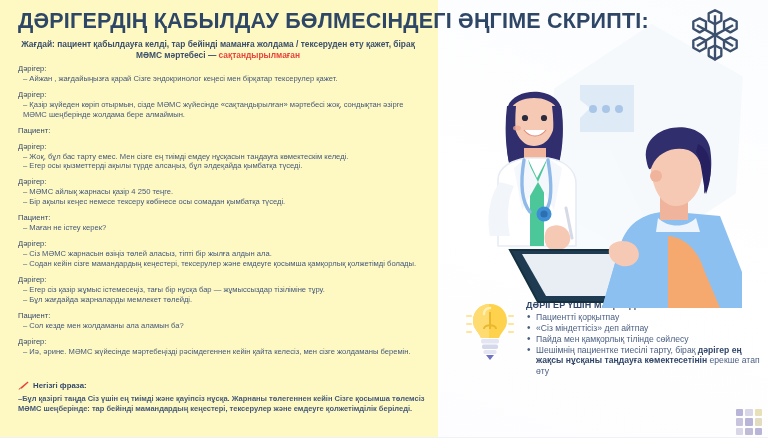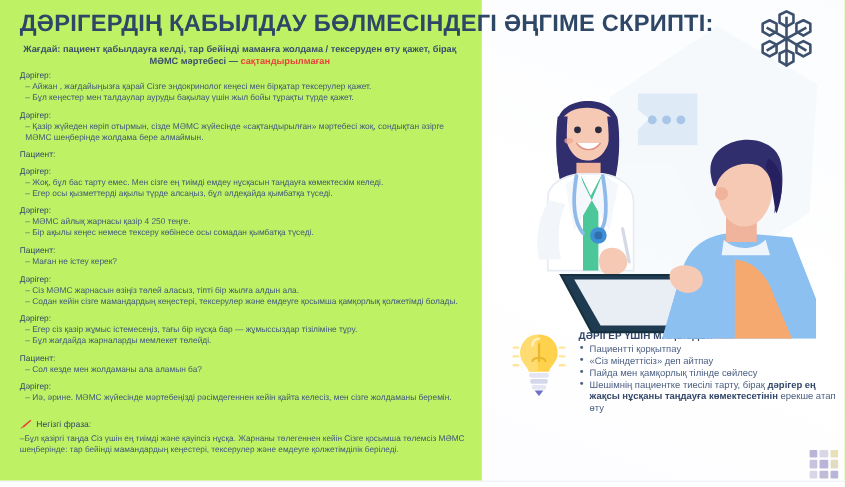--- a/index.html
+++ b/index.html
@@ -6,21 +6,21 @@
   * { box-sizing: border-box; margin: 0; padding: 0; }
   html, body {
     width: 768px; height: 443px;
     overflow: hidden;
     background: #ffffff;
     font-family: "Liberation Sans", "DejaVu Sans", sans-serif;
   }
   #slide {
     position: relative;
     width: 768px; height: 443px;
-    background: #bef264;
+    background: #fef9c3;
     overflow: hidden;
   }
 
   
   .bg-hex {
     position: absolute;
     border: 26px solid #f3f6fb;
     opacity: .85;
     pointer-events: none;
   }
@@ -110,29 +110,30 @@
   .keyphrase {
     position: absolute;
     left: 18px; top: 381px;
     width: 430px;
   }
   .kp-head {
     display: flex;
     align-items: center;
     gap: 4px;
     font-size: 7.8px;
-    font-weight: normal;
+    font-weight: bold;
     color: #33486a;
     margin-bottom: 4px;
   }
   .kp-icon { width: 11px; height: 9px; display: block; }
   .kp-body {
     font-size: 7.5px;
     color: #44587a;
     line-height: 1.35;
+    font-weight: bold;
   }
 
   
   .important {
     position: absolute;
     left: 462px; top: 296px;
     width: 300px;
     display: flex;
     gap: 8px;
   }
@@ -212,21 +213,20 @@
       <path d="M25 4 L32 0.5 L39 4 L39 12 L32 16 L25 12 Z" transform="translate(17,32)"></path>
       <path d="M25 4 L32 0.5 L39 4 L39 12 L32 16 L25 12 Z" transform="translate(0,41)"></path>
     </g>
   </svg>
 
   <div class="dialogue">
 
     <div class="turn">
       <div class="speaker">Дәрігер:</div>
       <div class="line">– Айжан , жағдайыңызға қарай Сізге эндокринолог кеңесі мен бірқатар тексерулер қажет.</div>
-      <div class="line">– Бұл кеңестер мен талдаулар ауруды бақылау үшін жыл бойы тұрақты түрде қажет.</div>
     </div>
 
     <div class="turn">
       <div class="speaker">Дәрігер:</div>
       <div class="line">– Қазір жүйеден көріп отырмын, сізде МӘМС жүйесінде «сақтандырылған» мәртебесі жоқ, сондықтан әзірге МӘМС шеңберінде жолдама бере алмаймын.</div>
     </div>
 
     <div class="turn">
       <div class="speaker">Пациент:</div>
     </div>

